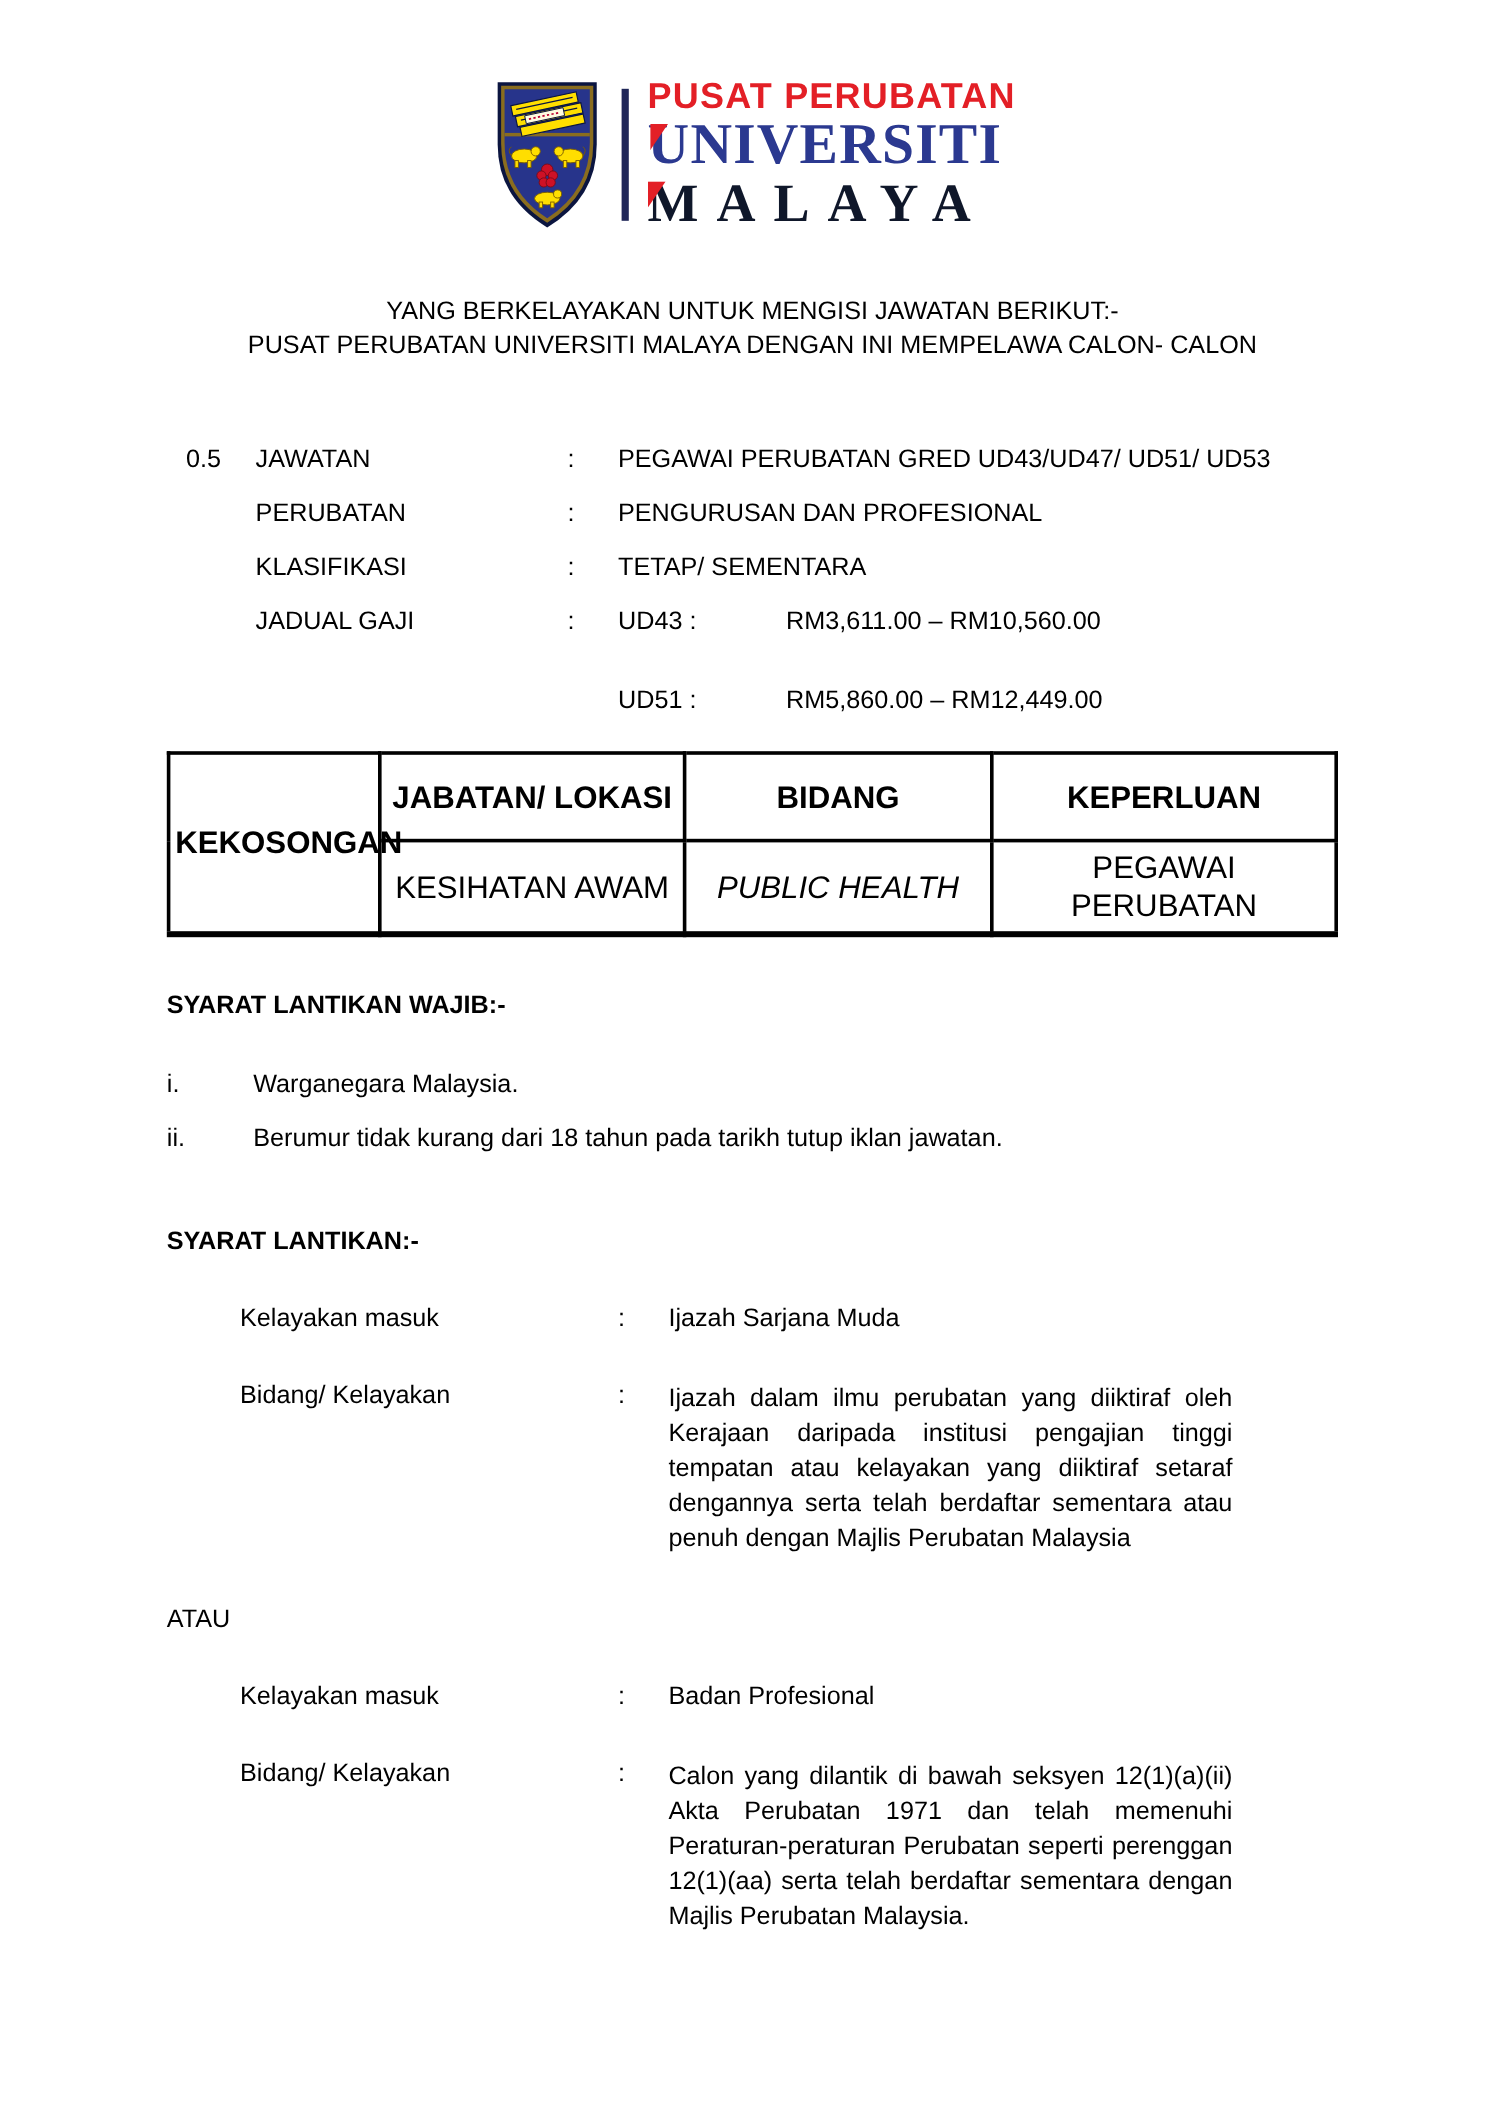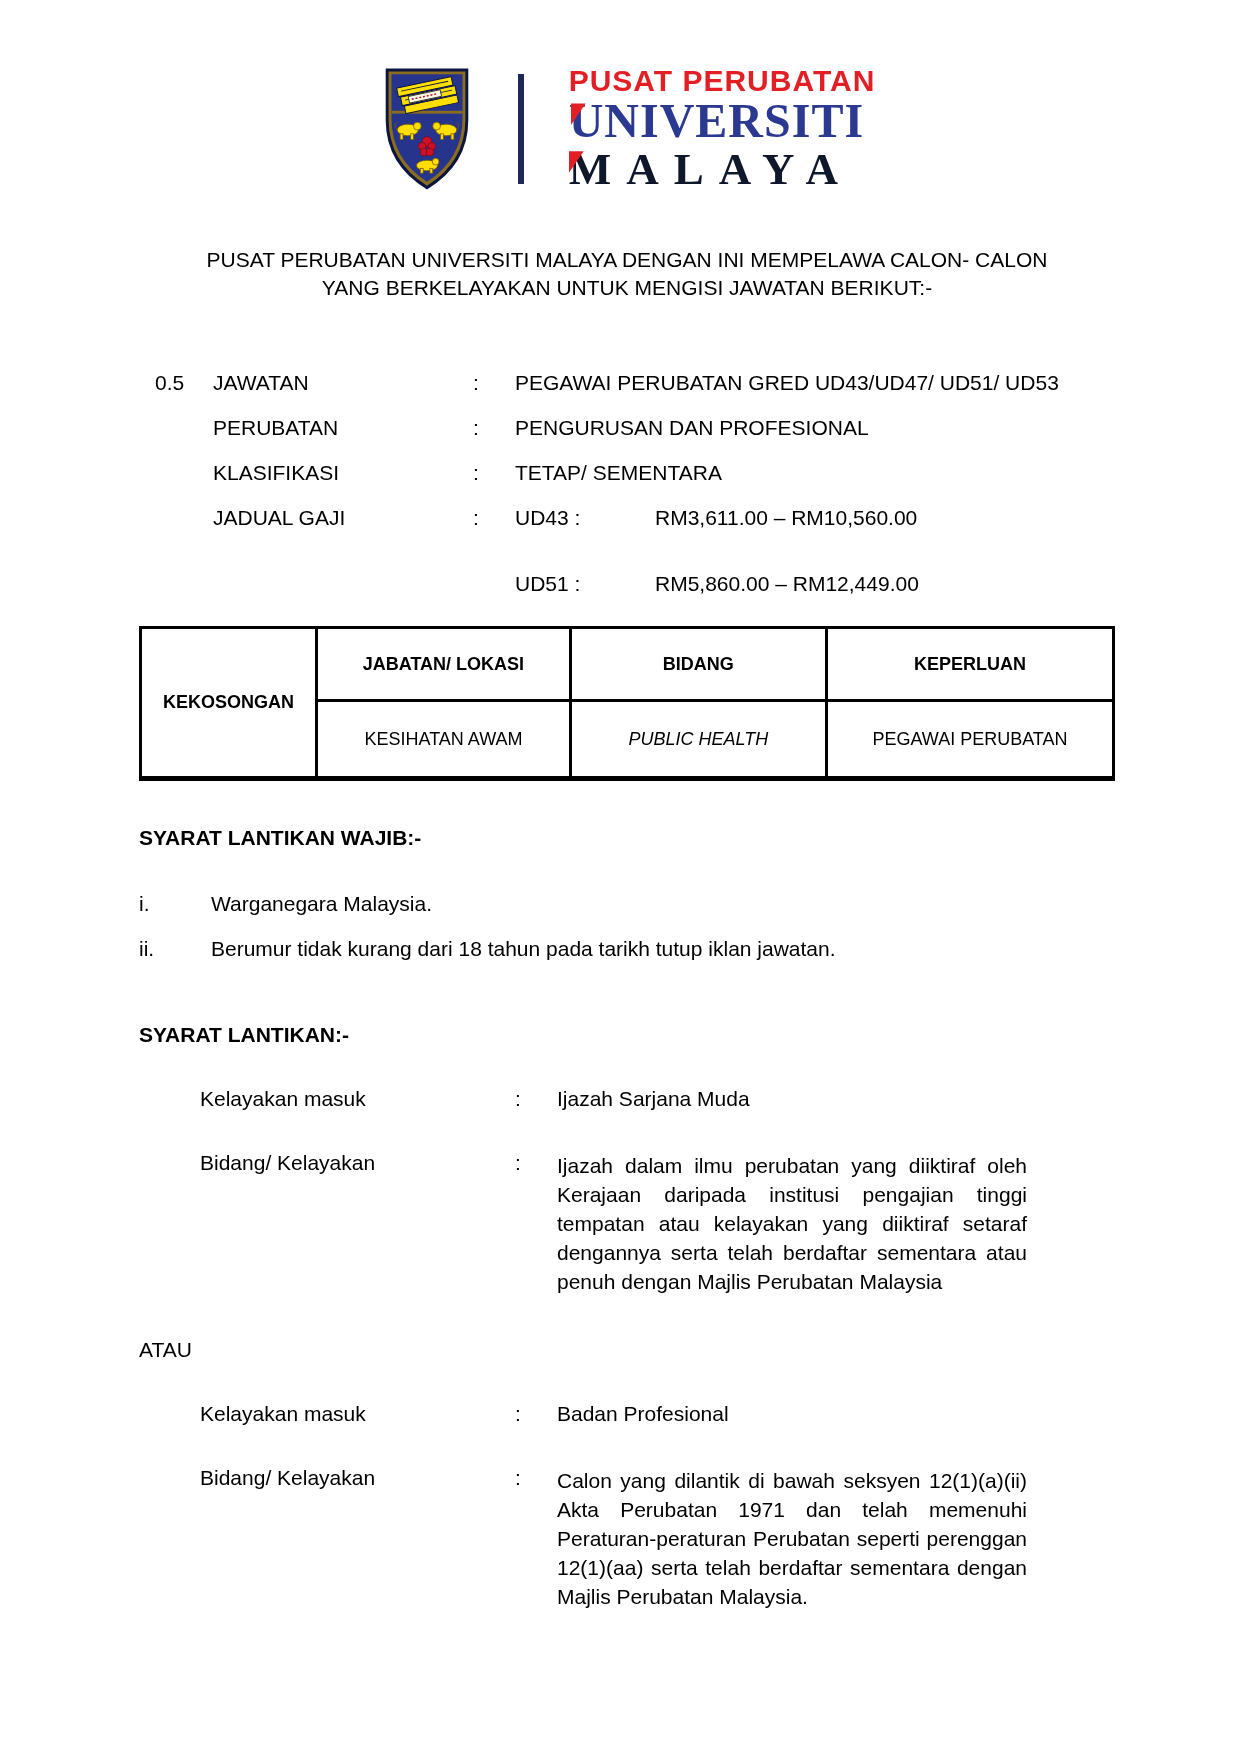--- a/index.html
+++ b/index.html
@@ -6,21 +6,21 @@
   body {
     width:1240px; height:1754px;
     background:#ffffff;
     color:#000000;
     font-family:"Liberation Sans", sans-serif;
     -webkit-font-smoothing:antialiased;
   }
   .page { padding:62px 125px 0 139px; box-sizing:border-box; }
 
   
-  .logo { display:flex; align-items:center; justify-content:space-between; width:fit-content; margin:0 auto;gap:29px; }
+  .logo { display:flex; align-items:center; justify-content:space-between; width:fit-content; margin:0 auto; }
   .crest { width:96px; height:134px; display:block; }
   .logo-bar { width:6px; height:110px; background:#1f2658; margin:0 16px 0 14px; }
   .logo-text { display:flex; flex-direction:column; align-items:flex-start; }
   .logo-line1 {
     color:#e31f26; font-weight:800; font-size:30px; letter-spacing:1px;
     font-family:"Liberation Sans", sans-serif; line-height:1.1;
   }
   .logo-line2 {
     font-family:"Liberation Serif", serif; font-weight:bold; color:#2b3990;
     font-size:48px; line-height:1.02; position:relative; letter-spacing:1px;
@@ -46,21 +46,21 @@
 
   
   .vtable-wrap { margin-top:30px; }
   table.vtable {
     width:100%; border-collapse:collapse;
     border:3px solid #000; border-bottom-width:5px;
     table-layout:fixed;
   }
   table.vtable td {
     border:3px solid #000; text-align:center; vertical-align:middle;
-    font-size:18px; padding:0 4px;
+    font-size:26px; padding:0 4px;
   }
   .vt-rowhead { font-weight:bold; }
   .vt-col { font-weight:bold; height:70px; }
   .vt-val { height:74px; }
   .vt-italic { font-style:italic; }
   .c1 { width:17.8%; } .c2 { width:26.1%; } .c3 { width:26.4%; } .c4 { width:29.7%; }
 
   
   .sec-heading { font-weight:bold; font-size:21px; margin-top:45px; }
   .roman-list { margin-top:42px; }
@@ -132,22 +132,22 @@
     </svg>
     <div class="logo-bar"></div>
     <div class="logo-text">
       <span class="logo-line1">PUSAT PERUBATAN</span>
       <span class="logo-line2"><span>UNIVERSITI</span><span class="wedge wedge-u"></span></span>
       <span class="logo-line3"><span>MALAYA</span><span class="wedge wedge-m"></span></span>
     </div>
   </div>
 
   <div class="intro">
+    <div>YANG BERKELAYAKAN UNTUK MENGISI JAWATAN BERIKUT:-</div>
     <div>PUSAT PERUBATAN UNIVERSITI MALAYA DENGAN INI MEMPELAWA CALON- CALON</div>
-    <div>YANG BERKELAYAKAN UNTUK MENGISI JAWATAN BERIKUT:-</div>
   </div>
 
   <div class="details">
 
     <div class="detail-row">
       <span>0.5</span>
       <span>JAWATAN</span>
       <span>:</span>
       <span>PEGAWAI PERUBATAN GRED UD43/UD47/ UD51/ UD53</span>
     </div>

